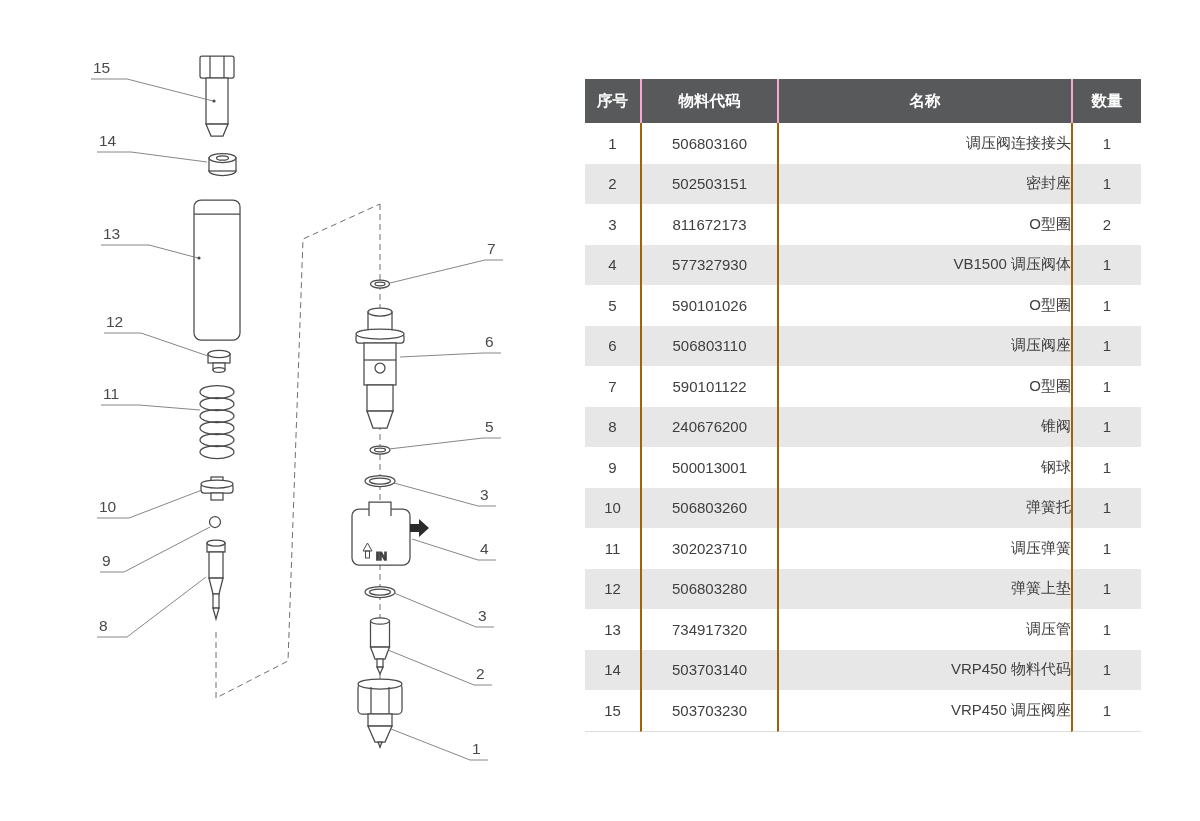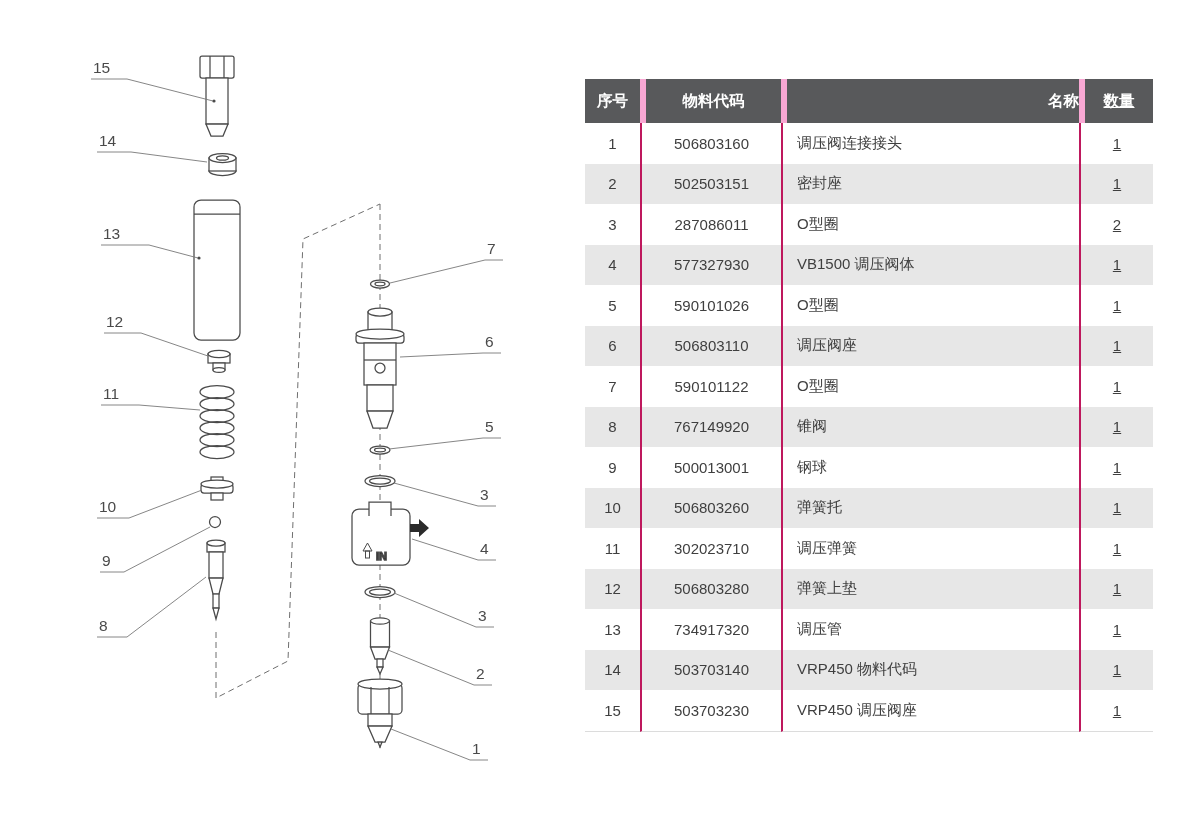--- a/index.html
+++ b/index.html
@@ -8,33 +8,33 @@
     font-family:"Liberation Sans",sans-serif;overflow:hidden;
   }
   .diagram-pane{position:absolute;left:0;top:0;width:580px;height:821px;}
   .table-pane{position:absolute;left:585px;top:79px;width:551px;}
 
   table{width:550px;border-collapse:separate;border-spacing:0;table-layout:fixed;}
   th{
     background:#58595b;color:#ffffff;font-size:15.5px;font-weight:600;
     height:44px;text-align:center;padding:0;
   }
-  th + th{border-left:6px solid #f9a8d4;}
+  th + th{border-left:2px solid #f9a8d4;}
   td{
     font-size:15px;color:#3f3f3f;height:40.5px;padding:0;text-align:center;
     background:#ffffff;
   }
-  td + td{border-left:2px solid #be185d;}
+  td + td{border-left:2px solid #a16207;}
   tbody tr:nth-child(even) td{background:#e7e7e7;}
   tbody tr:last-child td{border-bottom:1px solid #dcdcdc;}
   .col-no{width:55px;}
   .col-code{width:135px;}
-  .col-name{width:292px;text-align:right;}
-  .col-qty{width:68px;text-decoration:underline;}
-  td.col-name{text-align:left;padding-left:14px;}
+  .col-name{width:292px;}
+  .col-qty{width:68px;}
+  td.col-name{text-align:right;padding-left:14px;}
 
   
   .part{stroke:#4a4a4a;stroke-width:1.25;}
   .dashes{stroke:#6f6f6f;stroke-width:1;fill:none;stroke-dasharray:6 4;}
   .leader{stroke:#787878;stroke-width:0.9;fill:none;}
   .callout-text{font-family:"Liberation Sans",sans-serif;font-size:15.5px;fill:#4a4a4a;}
   .in-text{font-family:"Liberation Sans",sans-serif;font-size:11px;font-weight:700;fill:#222222;}
   .thin{stroke:#4a4a4a;stroke-width:1;}
 </style>
 </head>
@@ -254,21 +254,21 @@
         <td class="col-qty">1</td>
       </tr>
       <tr>
         <td class="col-no">2</td>
         <td class="col-code">502503151</td>
         <td class="col-name">密封座</td>
         <td class="col-qty">1</td>
       </tr>
       <tr>
         <td class="col-no">3</td>
-        <td class="col-code">287086011</td>
+        <td class="col-code">811672173</td>
         <td class="col-name">O型圈</td>
         <td class="col-qty">2</td>
       </tr>
       <tr>
         <td class="col-no">4</td>
         <td class="col-code">577327930</td>
         <td class="col-name">VB1500 调压阀体</td>
         <td class="col-qty">1</td>
       </tr>
       <tr>
@@ -284,21 +284,21 @@
         <td class="col-qty">1</td>
       </tr>
       <tr>
         <td class="col-no">7</td>
         <td class="col-code">590101122</td>
         <td class="col-name">O型圈</td>
         <td class="col-qty">1</td>
       </tr>
       <tr>
         <td class="col-no">8</td>
-        <td class="col-code">767149920</td>
+        <td class="col-code">240676200</td>
         <td class="col-name">锥阀</td>
         <td class="col-qty">1</td>
       </tr>
       <tr>
         <td class="col-no">9</td>
         <td class="col-code">500013001</td>
         <td class="col-name">钢球</td>
         <td class="col-qty">1</td>
       </tr>
       <tr>

